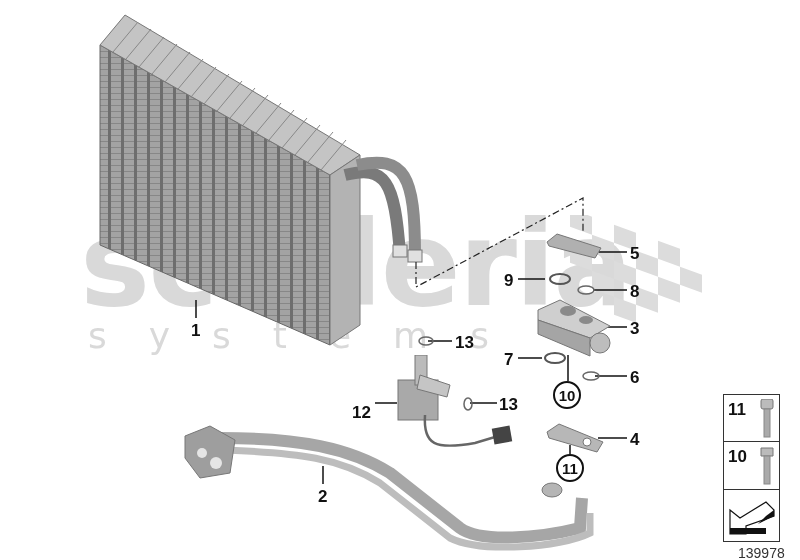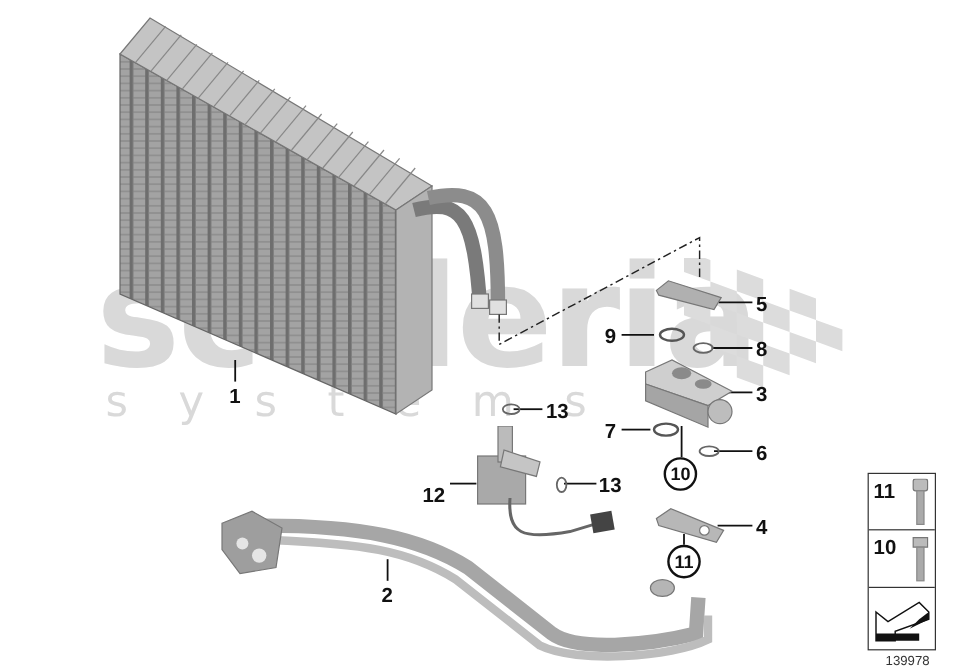--- a/index.html
+++ b/index.html
@@ -5,21 +5,21 @@
   html, body { margin:0; padding:0; background:#ffffff; }
   body { width:800px; height:560px; position:relative; overflow:hidden; font-family:"Liberation Sans", sans-serif; }
   .stage { position:absolute; left:0; top:0; width:800px; height:560px; }
   .watermark-main { position:absolute; left:80px; top:205px; font-family:"DejaVu Sans", sans-serif; font-size:118px; font-weight:bold; color:#d9d9d9; letter-spacing:-2px; line-height:1; }
   .watermark-sub { position:absolute; left:88px; top:318px; font-family:"DejaVu Sans", sans-serif; font-size:36px; color:#d9d9d9; letter-spacing:42px; line-height:1; }
   .callout { position:absolute; font-weight:bold; font-size:17px; color:#111; line-height:1; }
   .callout-circle { position:absolute; width:28px; height:28px; border:2px solid #111; border-radius:50%; font-weight:bold; font-size:15px; color:#111; display:flex; align-items:center; justify-content:center; background:#fff; box-sizing:border-box; }
   .legend { position:absolute; left:723px; top:394px; width:57px; height:148px; border:1px solid #333; box-sizing:border-box; background:#fff; }
   .legend-cell { position:absolute; left:0; width:55px; border-bottom:1px solid #333; box-sizing:border-box; }
   .legend-num { position:absolute; left:4px; font-weight:bold; font-size:17px; color:#111; }
-  .diagram-id { position:absolute; left:738px; top:545px; font-size:11px; color:#333; }
+  .diagram-id { position:absolute; left:738px; top:545px; font-size:14px; color:#333; }
 </style>
 </head>
 <body>
 
 <div class="stage">
 
   <div class="watermark-main">scuderia</div>
   <div class="watermark-sub">systems</div>
 
   <svg style="position:absolute;left:560px;top:215px" width="160" height="130" viewBox="0 0 160 130">

